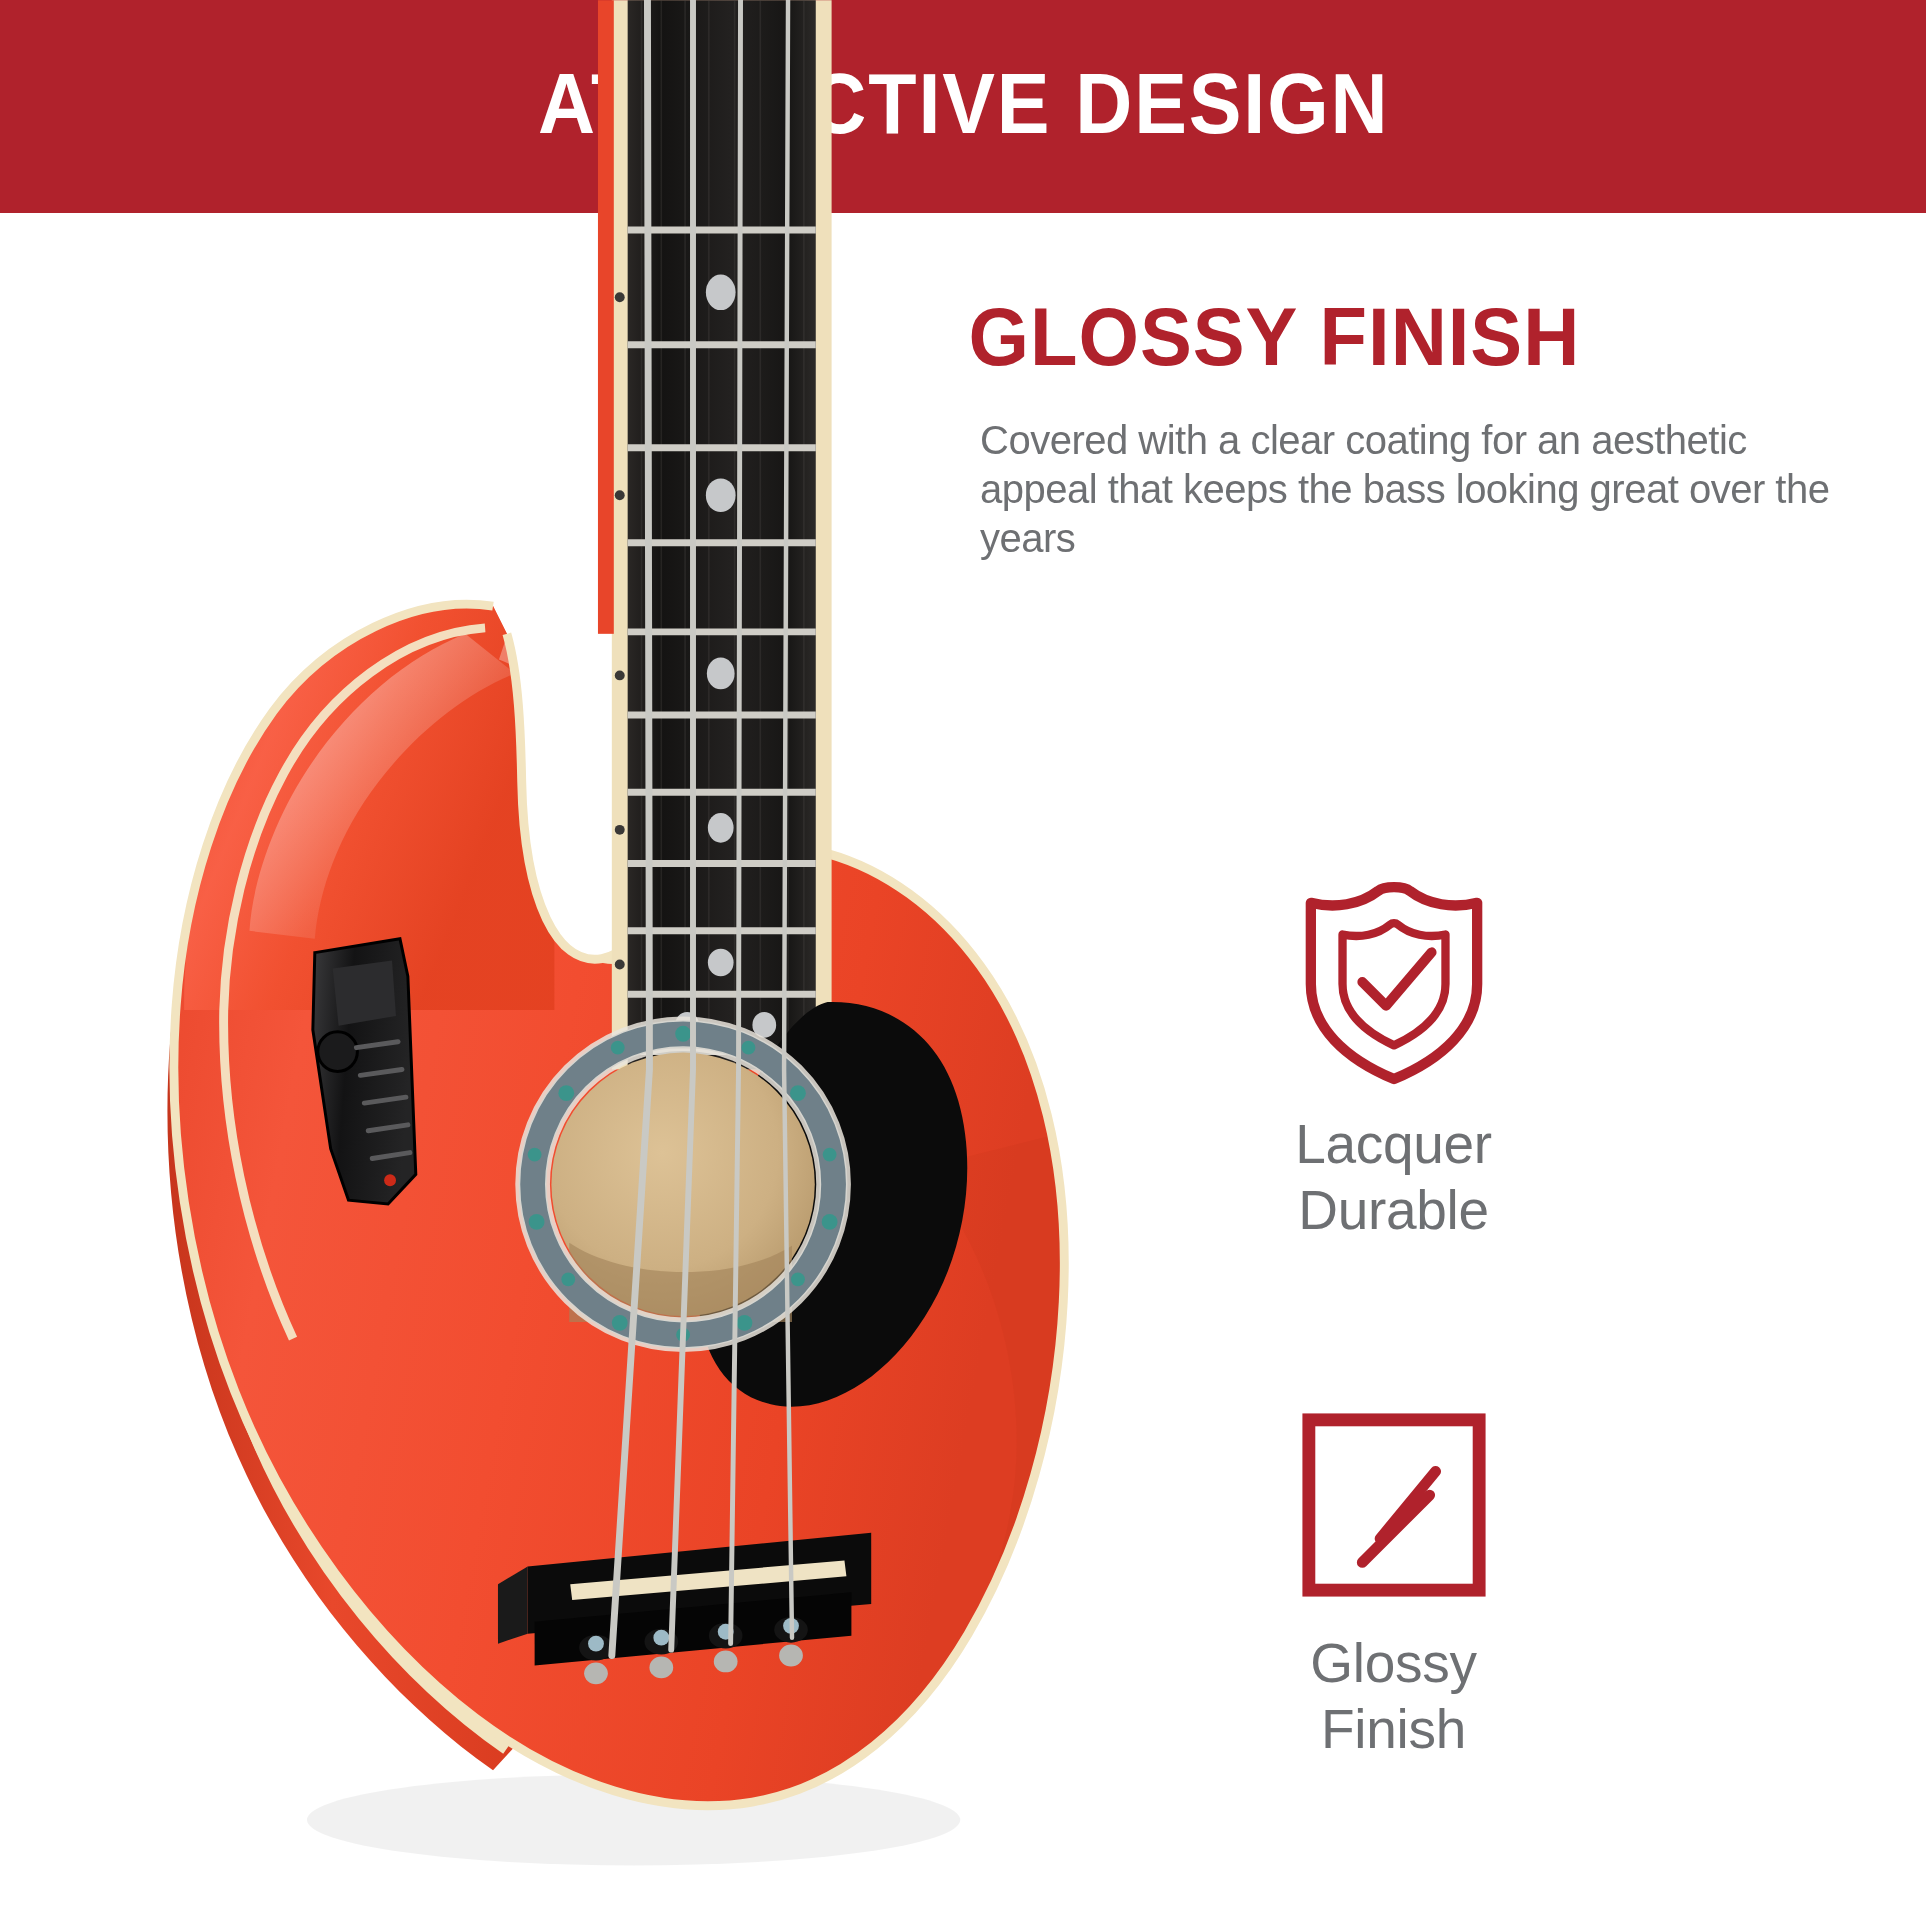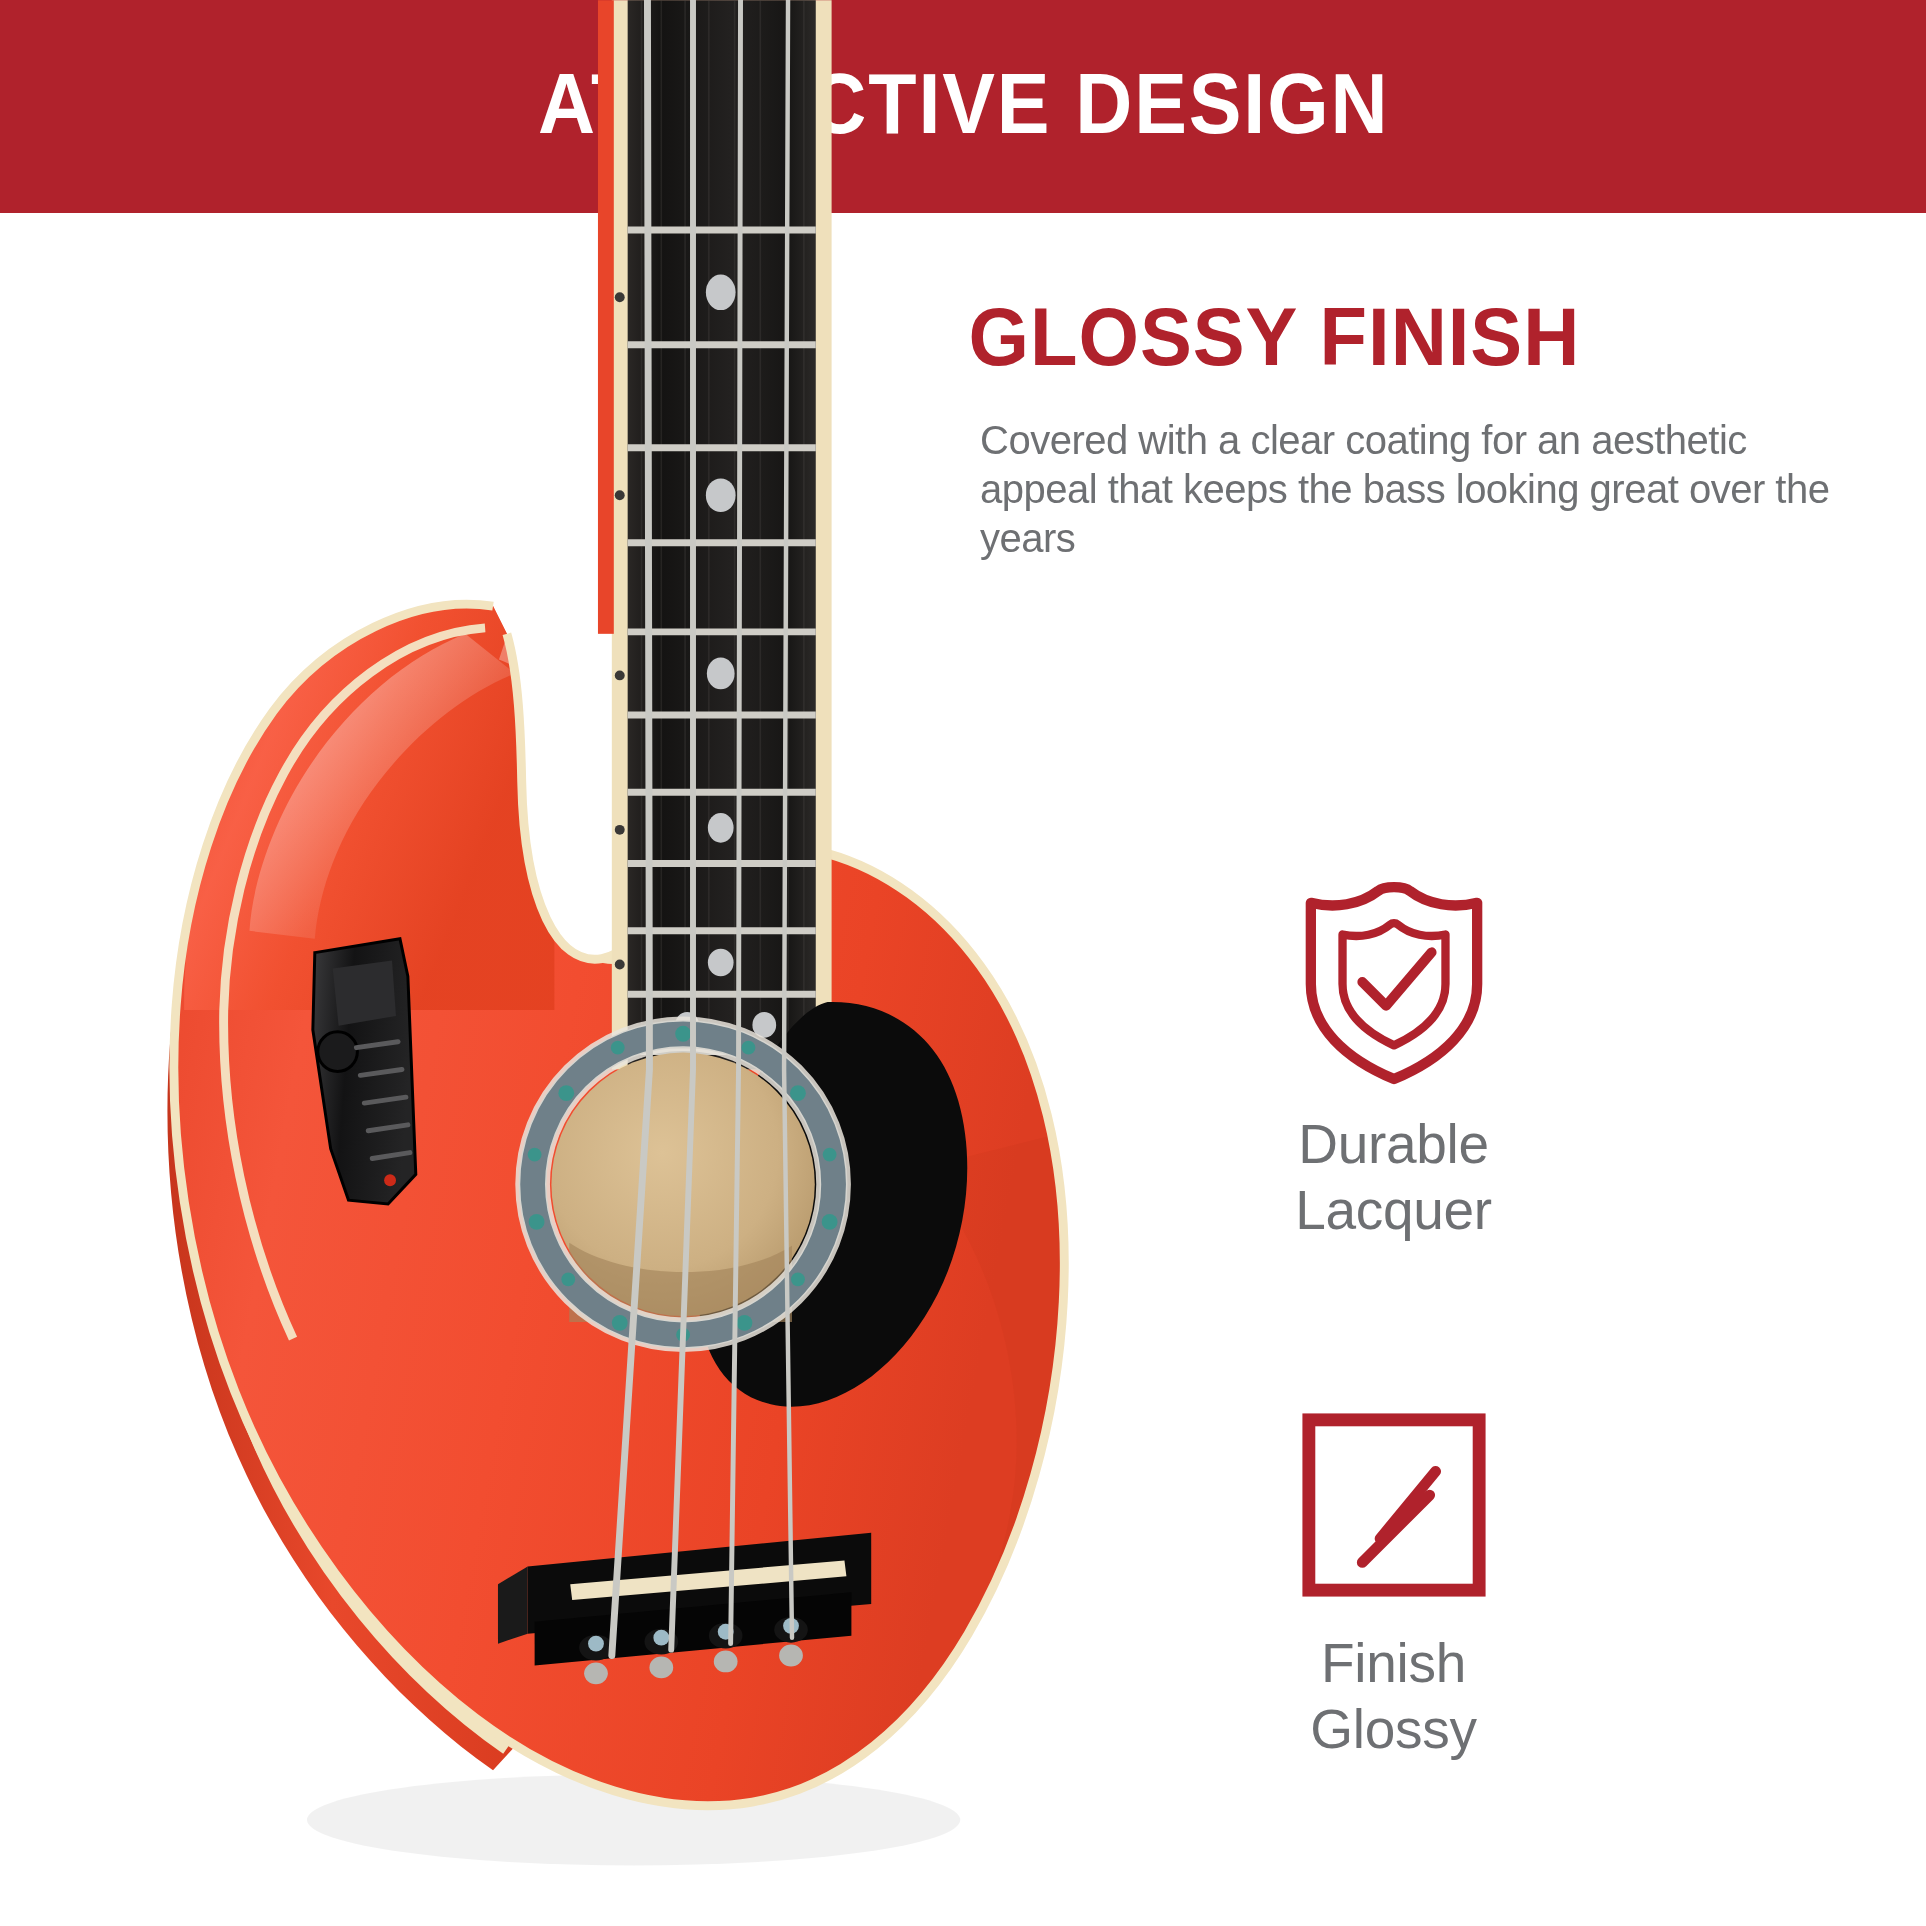--- a/index.html
+++ b/index.html
@@ -431,29 +431,29 @@
              C 33 29, 42 27, 48 22
              C 49.2 21, 50.8 21, 52 22
              C 58 27, 67 29, 76 27
              L 76 52
              C 76 66, 65 76, 50 83
              C 35 76, 24 66, 24 52
              Z" fill="none" stroke="#b0222c" stroke-width="4.2" stroke-linejoin="round" stroke-linecap="round"></path>
     <path d="M 34 51 L 46 63 L 69 36" fill="none" stroke="#b0222c" stroke-width="5" stroke-linecap="round" stroke-linejoin="round"></path>
   </svg>
   <div class="badge-label">
+    <div>Lacquer</div>
     <div>Durable</div>
-    <div>Lacquer</div>
   </div>
 </div>
 
 <div class="feature-badge" id="badge-glossy-finish">
   <svg class="badge-icon" width="198" height="198" viewBox="0 0 100 100">
     <rect x="7" y="7" width="86" height="86" fill="none" stroke="#b0222c" stroke-width="6.5" stroke-linejoin="miter"></rect>
     <line x1="43" y1="67" x2="71" y2="33" stroke="#b0222c" stroke-width="5.5" stroke-linecap="round"></line>
     <line x1="34" y1="79" x2="68" y2="45" stroke="#b0222c" stroke-width="5.5" stroke-linecap="round"></line>
   </svg>
   <div class="badge-label">
+    <div>Glossy</div>
     <div>Finish</div>
-    <div>Glossy</div>
   </div>
 </div>
 
 
 </body></html>

